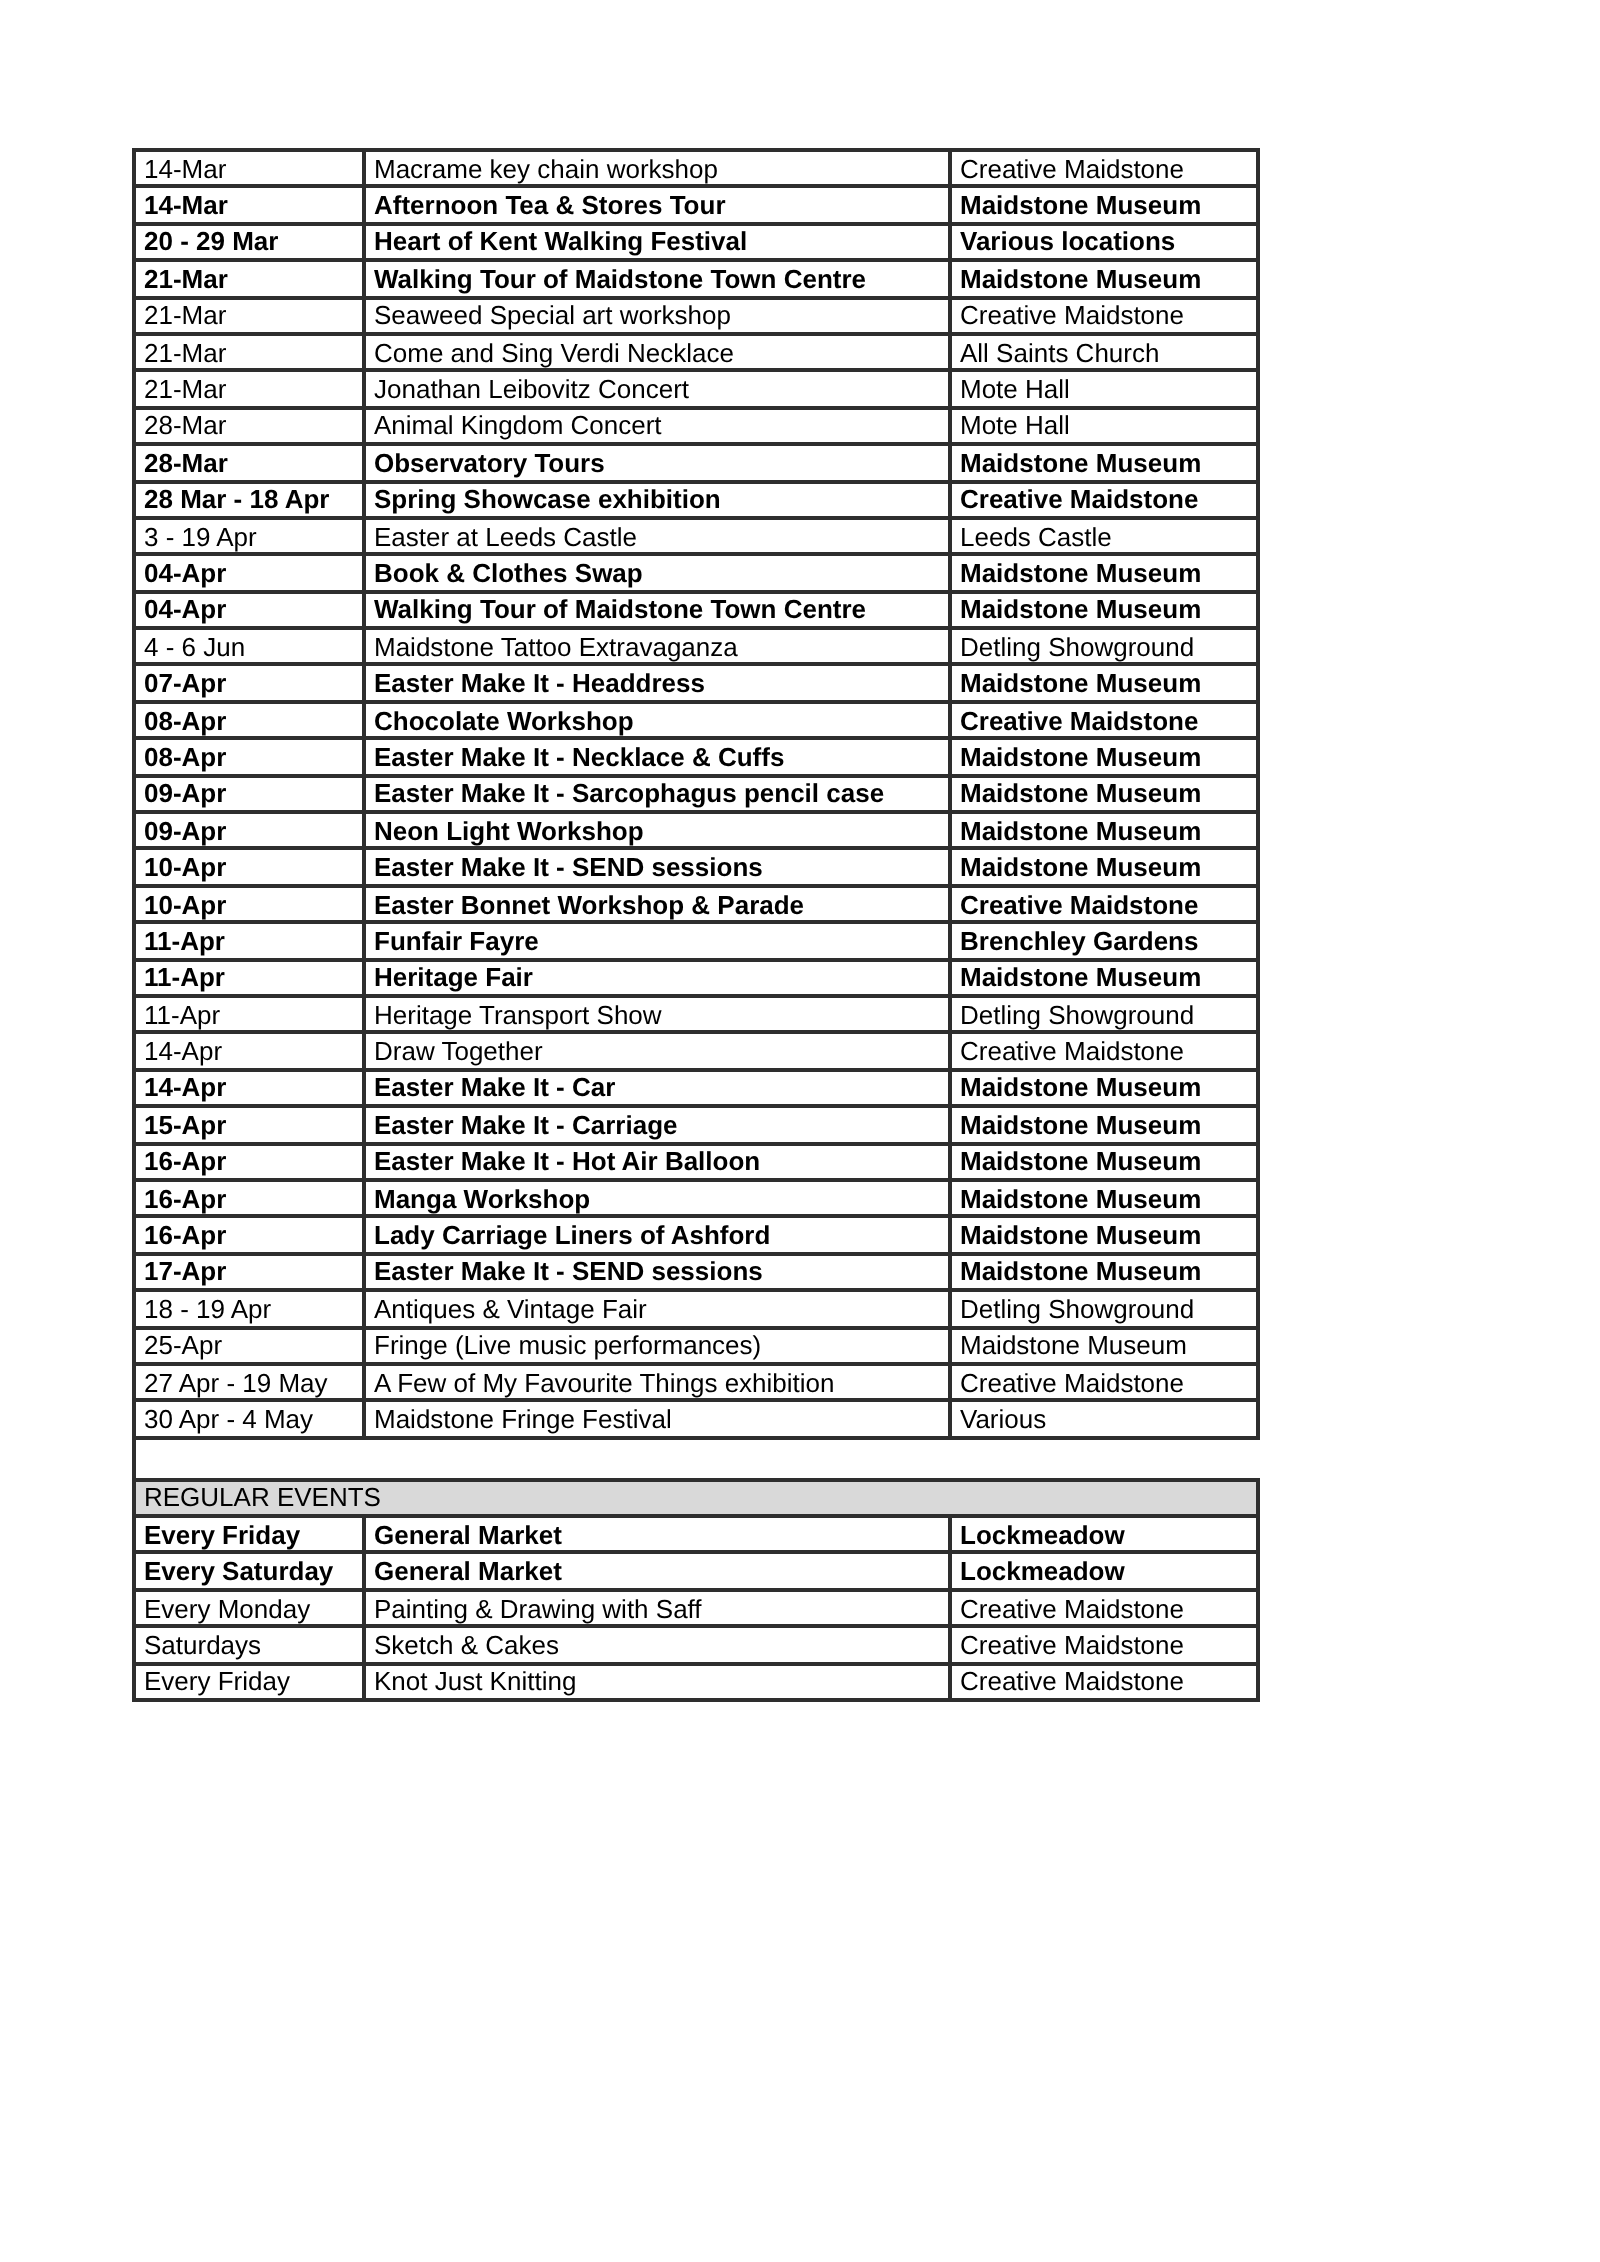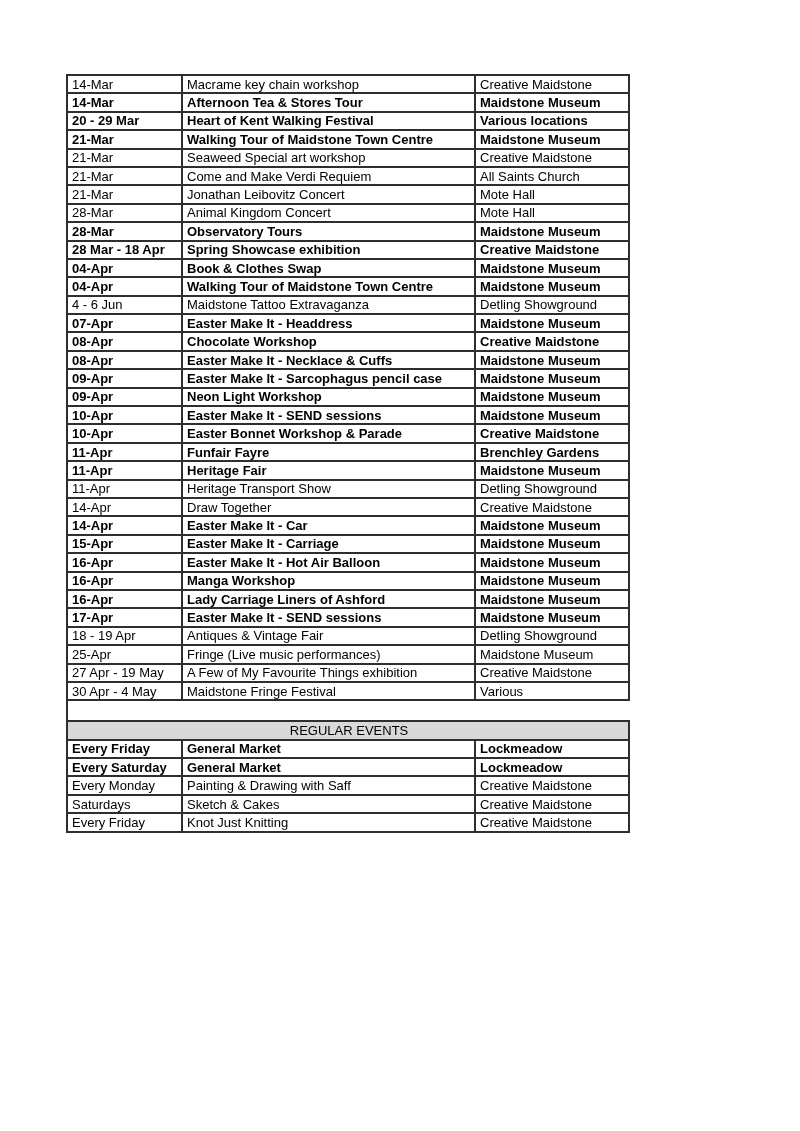--- a/index.html
+++ b/index.html
@@ -44,21 +44,20 @@
   .gap-spacer {
     width: 562px;
     height: 19px;
     border-left: 2px solid var(--border);
   }
 
   td.section-header {
     background: var(--section-bg);
     border-left: hidden;
     border-right: hidden;
-    text-align: center;
     font-weight: 700;
     padding: 0;
   }
 </style>
 </head>
 <body>
 
 <div class="doc-area">
 
   <table class="grid">
@@ -88,21 +87,21 @@
           <td>Walking Tour of Maidstone Town Centre</td>
           <td>Maidstone Museum</td>
         </tr>
         <tr>
           <td>21-Mar</td>
           <td>Seaweed Special art workshop</td>
           <td>Creative Maidstone</td>
         </tr>
         <tr>
           <td>21-Mar</td>
-          <td>Come and Make Verdi Requiem</td>
+          <td>Come and Sing Verdi Necklace</td>
           <td>All Saints Church</td>
         </tr>
         <tr>
           <td>21-Mar</td>
           <td>Jonathan Leibovitz Concert</td>
           <td>Mote Hall</td>
         </tr>
         <tr>
           <td>28-Mar</td>
           <td>Animal Kingdom Concert</td>
@@ -110,20 +109,25 @@
         </tr>
         <tr class="bold">
           <td>28-Mar</td>
           <td>Observatory Tours</td>
           <td>Maidstone Museum</td>
         </tr>
         <tr class="bold">
           <td>28 Mar - 18 Apr</td>
           <td>Spring Showcase exhibition</td>
           <td>Creative Maidstone</td>
+        </tr>
+        <tr>
+          <td>3 - 19 Apr</td>
+          <td>Easter at Leeds Castle</td>
+          <td>Leeds Castle</td>
         </tr>
         <tr class="bold">
           <td>04-Apr</td>
           <td>Book &amp; Clothes Swap</td>
           <td>Maidstone Museum</td>
         </tr>
         <tr class="bold">
           <td>04-Apr</td>
           <td>Walking Tour of Maidstone Town Centre</td>
           <td>Maidstone Museum</td>

